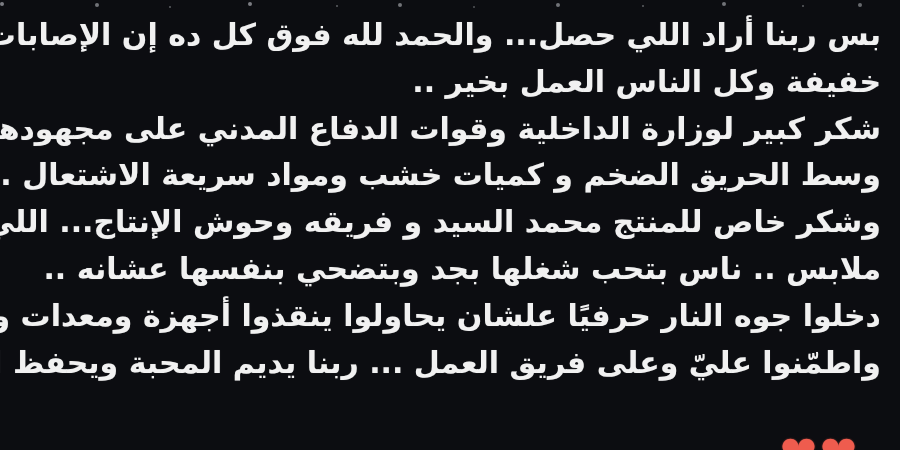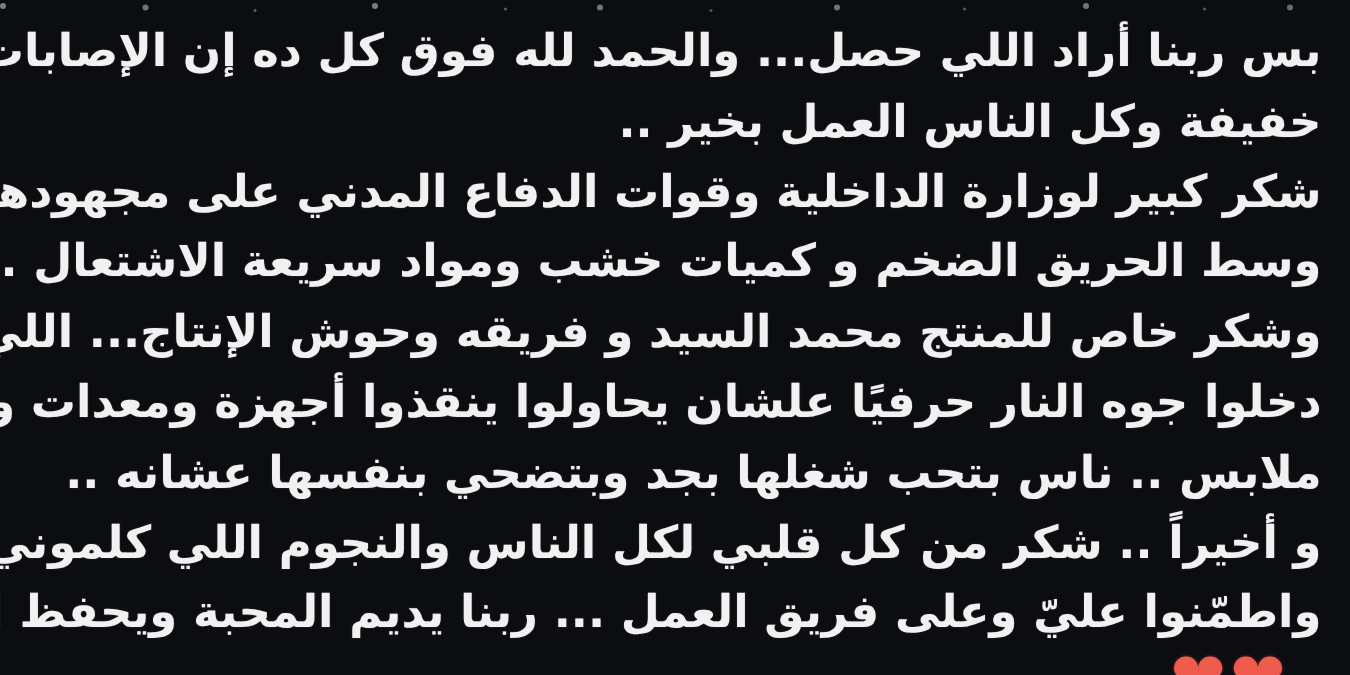--- a/index.html
+++ b/index.html
@@ -76,21 +76,20 @@
 <div class="page">
 
   <div class="top-clip"></div>
 
   <div class="text-block">
     <div class="line">بس ربنا أراد اللي حصل... والحمد لله فوق كل ده إن الإصابات كانت</div>
     <div class="line">خفيفة وكل الناس العمل بخير ..</div>
     <div class="line">شكر كبير لوزارة الداخلية وقوات الدفاع المدني على مجهودهم</div>
     <div class="line">وسط الحريق الضخم و كميات خشب ومواد سريعة الاشتعال ..</div>
     <div class="line">وشكر خاص للمنتج محمد السيد و فريقه وحوش الإنتاج... اللي</div>
+    <div class="line">ملابس .. ناس بتحب شغلها بجد وبتضحي بنفسها عشانه ..</div>
     <div class="line">دخلوا جوه النار حرفيًا علشان يحاولوا ينقذوا أجهزة ومعدات و</div>
-    <div class="line">ملابس .. ناس بتحب شغلها بجد وبتضحي بنفسها عشانه ..</div>
-    <div class="line">و أخيراً .. شكر من كل قلبي لكل الناس والنجوم اللي كلموني</div>
     <div class="line">واطمّنوا عليّ وعلى فريق العمل ... ربنا يديم المحبة ويحفظ الجميع</div>
   </div>
 
   <div class="hearts">❤❤</div>
 
 </div>
 
 </body></html>

